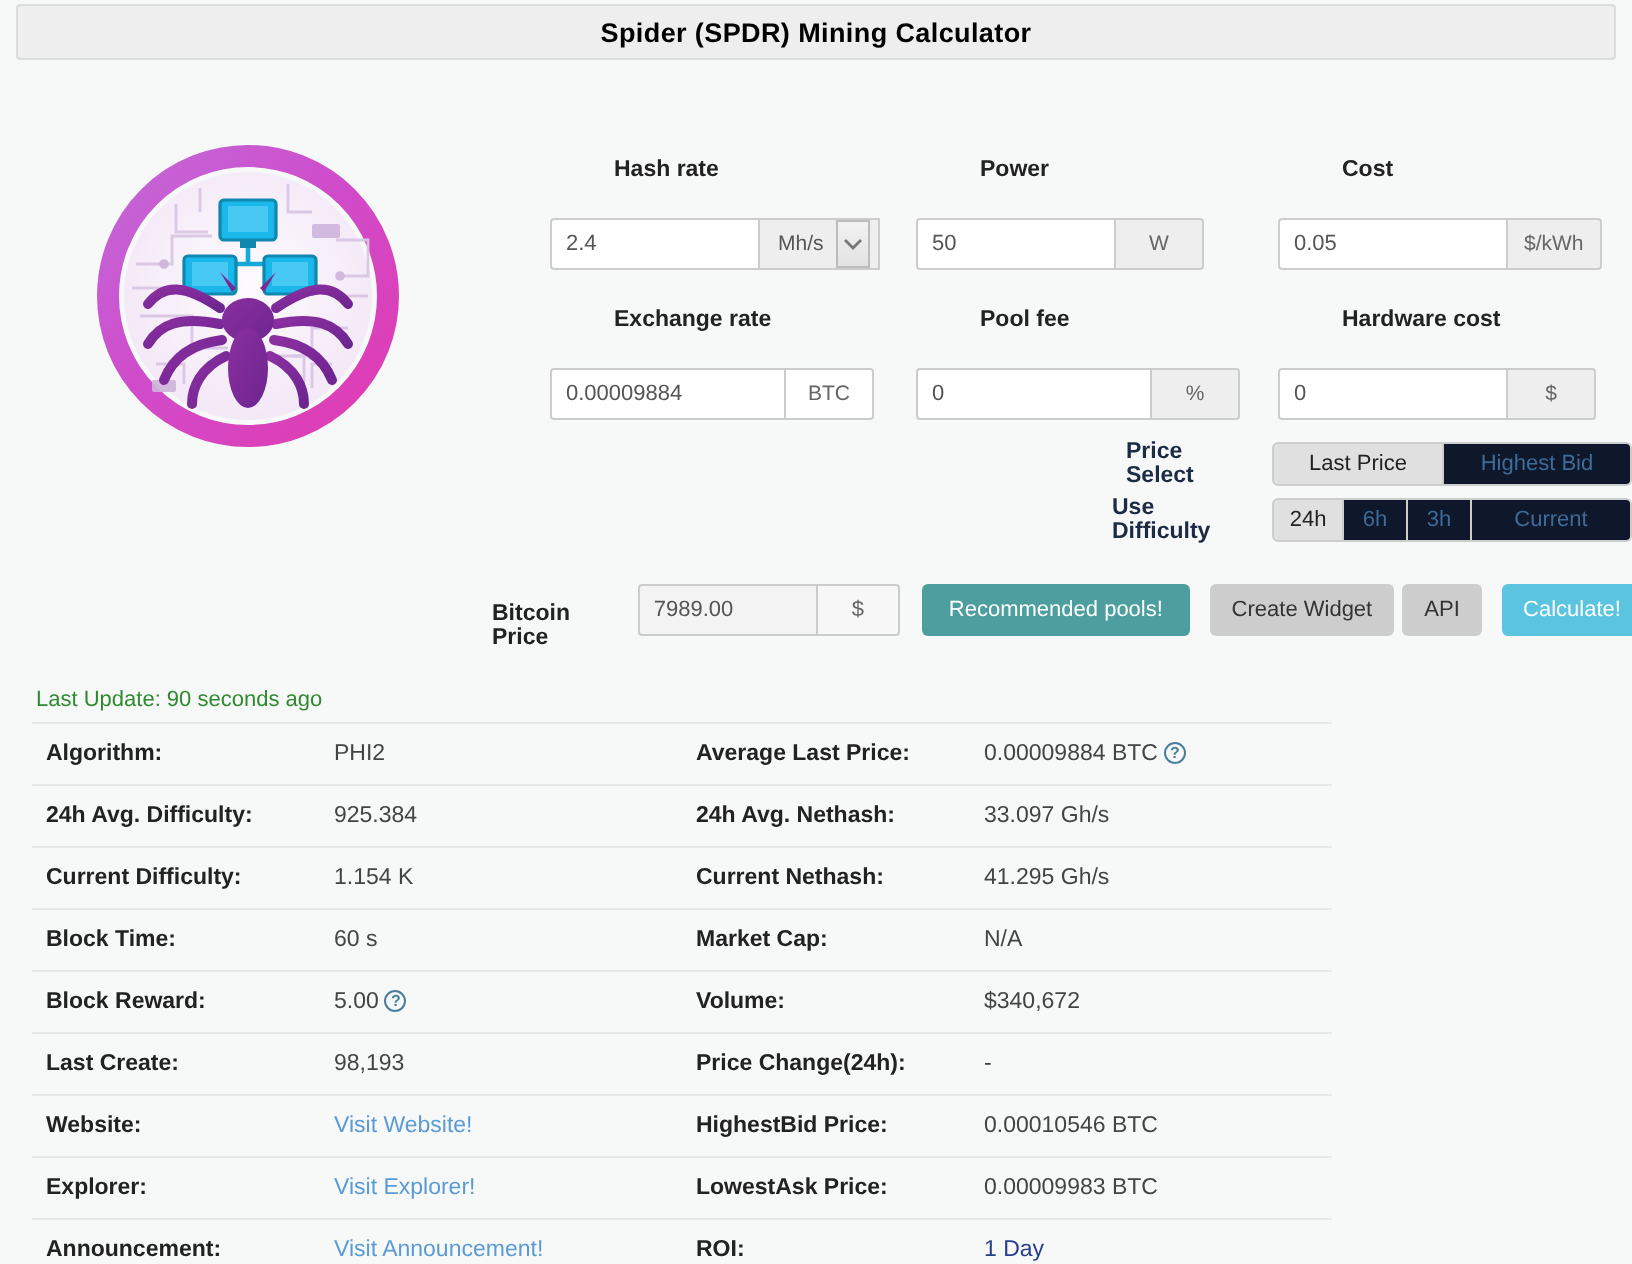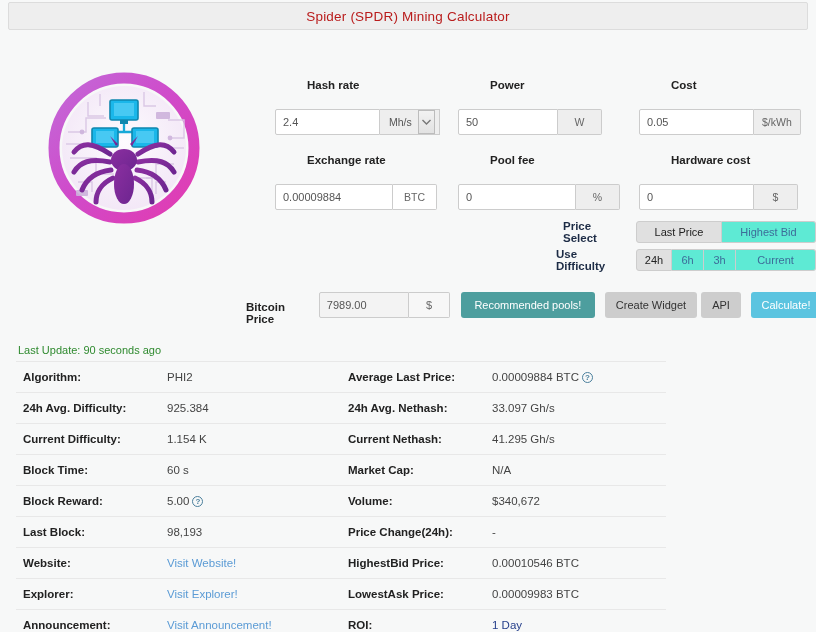--- a/index.html
+++ b/index.html
@@ -14,21 +14,21 @@
 
   
   .header-bar {
     position: absolute; left: 8px; top: 2px; width: 800px; height: 28px;
     background: #eeeeee;
     border: 1px solid #dcdcdc;
     border-radius: 2px;
     display: flex; align-items: center; justify-content: center;
   }
   .header-title {
-    font-size: 13.5px; font-weight: normal; color: #b91c1c; letter-spacing: .2px;
+    font-size: 13.5px; font-weight: bold; color: #000000; letter-spacing: .2px;
   }
 
   
   .logo-wrap {
     position: absolute; left: 48px; top: 72px; width: 152px; height: 152px;
   }
   .logo-svg { display: block; width: 152px; height: 152px; }
 
   
   .form-area { position: absolute; left: 0; top: 0; width: 816px; height: 320px; }
@@ -70,21 +70,21 @@
   .sel-arrow svg { display: block; }
 
   
   .toggle-row { position: absolute; display: flex; align-items: center; }
   .toggle-row .rl {
     font-size: 11.5px; font-weight: bold; color: #1c2b45; margin-right: 8px;
   }
   .btn-grp { display: flex; }
   .tgl {
     border: 1px solid #cdcdcd;
-    background: #5eead4; color: #3d6c99;
+    background: #0f172a; color: #3d6c99;
     font-size: 11px; height: 22px;
     display: flex; align-items: center; justify-content: center;
     padding: 0 10px; cursor: pointer;
     font-family: "Liberation Sans", sans-serif;
   }
   .tgl + .tgl { border-left: none; }
   .tgl.active { background: #e0e0e0; color: #222; }
   .tgl:first-child { border-radius: 3px 0 0 3px; }
   .tgl:last-child { border-radius: 0 3px 3px 0; }
 
@@ -321,21 +321,21 @@
           <td class="k">Market Cap:</td>
           <td class="v">N/A</td>
         </tr>
         <tr>
           <td class="k">Block Reward:</td>
           <td class="v">5.00<span class="qmark">?</span></td>
           <td class="k">Volume:</td>
           <td class="v">$340,672</td>
         </tr>
         <tr>
-          <td class="k">Last Block:</td>
+          <td class="k">Last Create:</td>
           <td class="v">98,193</td>
           <td class="k">Price Change(24h):</td>
           <td class="v">-</td>
         </tr>
         <tr>
           <td class="k">Website:</td>
           <td class="v"><a class="lnk" href="#">Visit Website!</a></td>
           <td class="k">HighestBid Price:</td>
           <td class="v">0.00010546 BTC</td>
         </tr>

